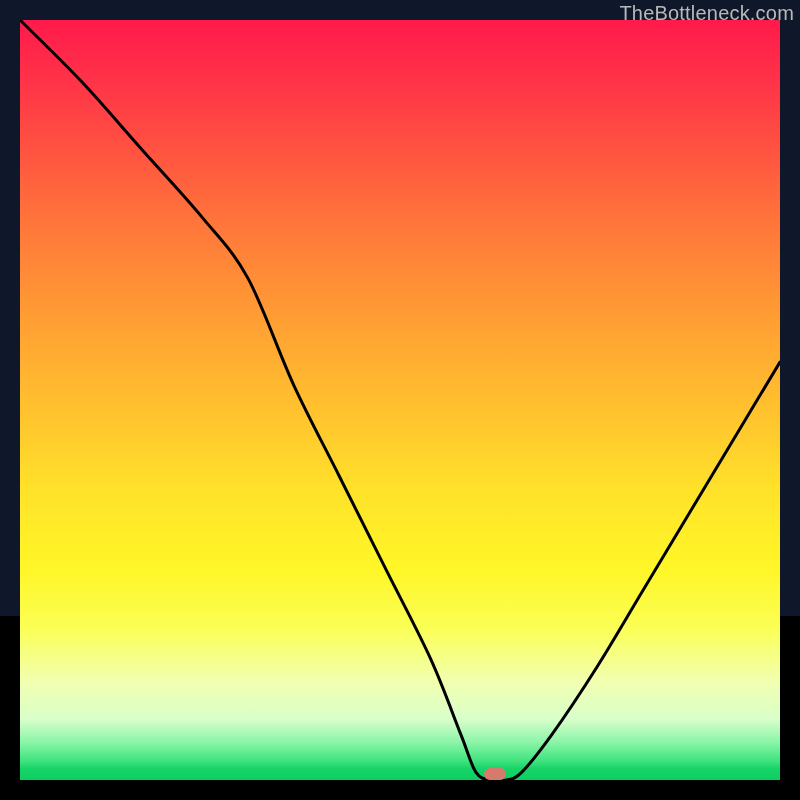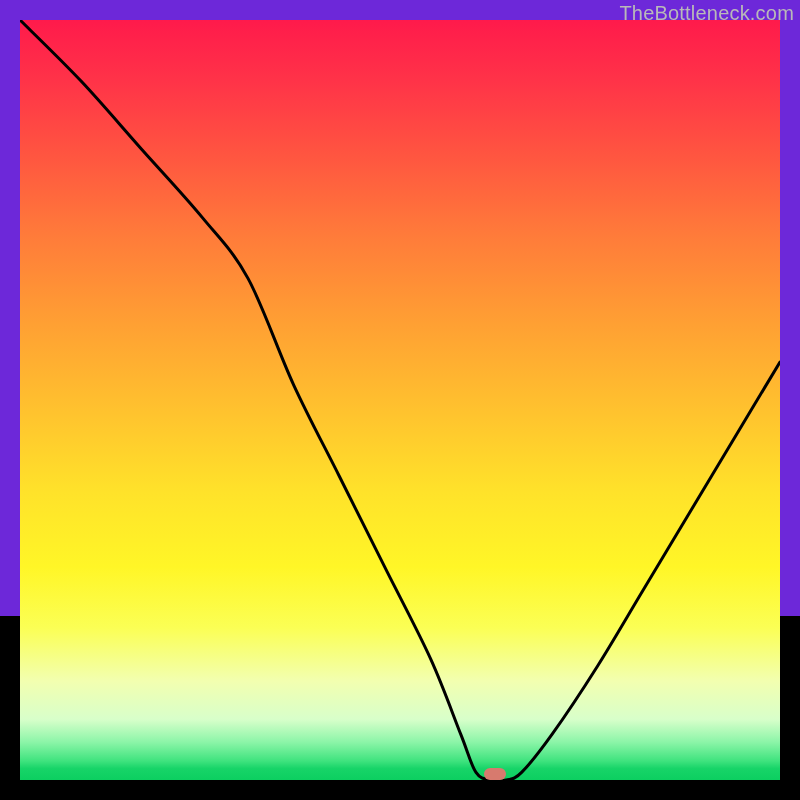--- a/index.html
+++ b/index.html
@@ -8,21 +8,21 @@
     width: 800px;
     height: 800px;
     background: #000;
     overflow: hidden;
     font-family: Arial, Helvetica, sans-serif;
   }
   .frame {
     position: relative;
     width: 800px;
     height: 616px;
-    background: #6d28d9;
+    background: #0f172a;
   }
   .plot-area {
     position: absolute;
     left: 20px;
     top: 20px;
     width: 760px;
     height: 760px;
     overflow: hidden;
   }
   .gradient {

